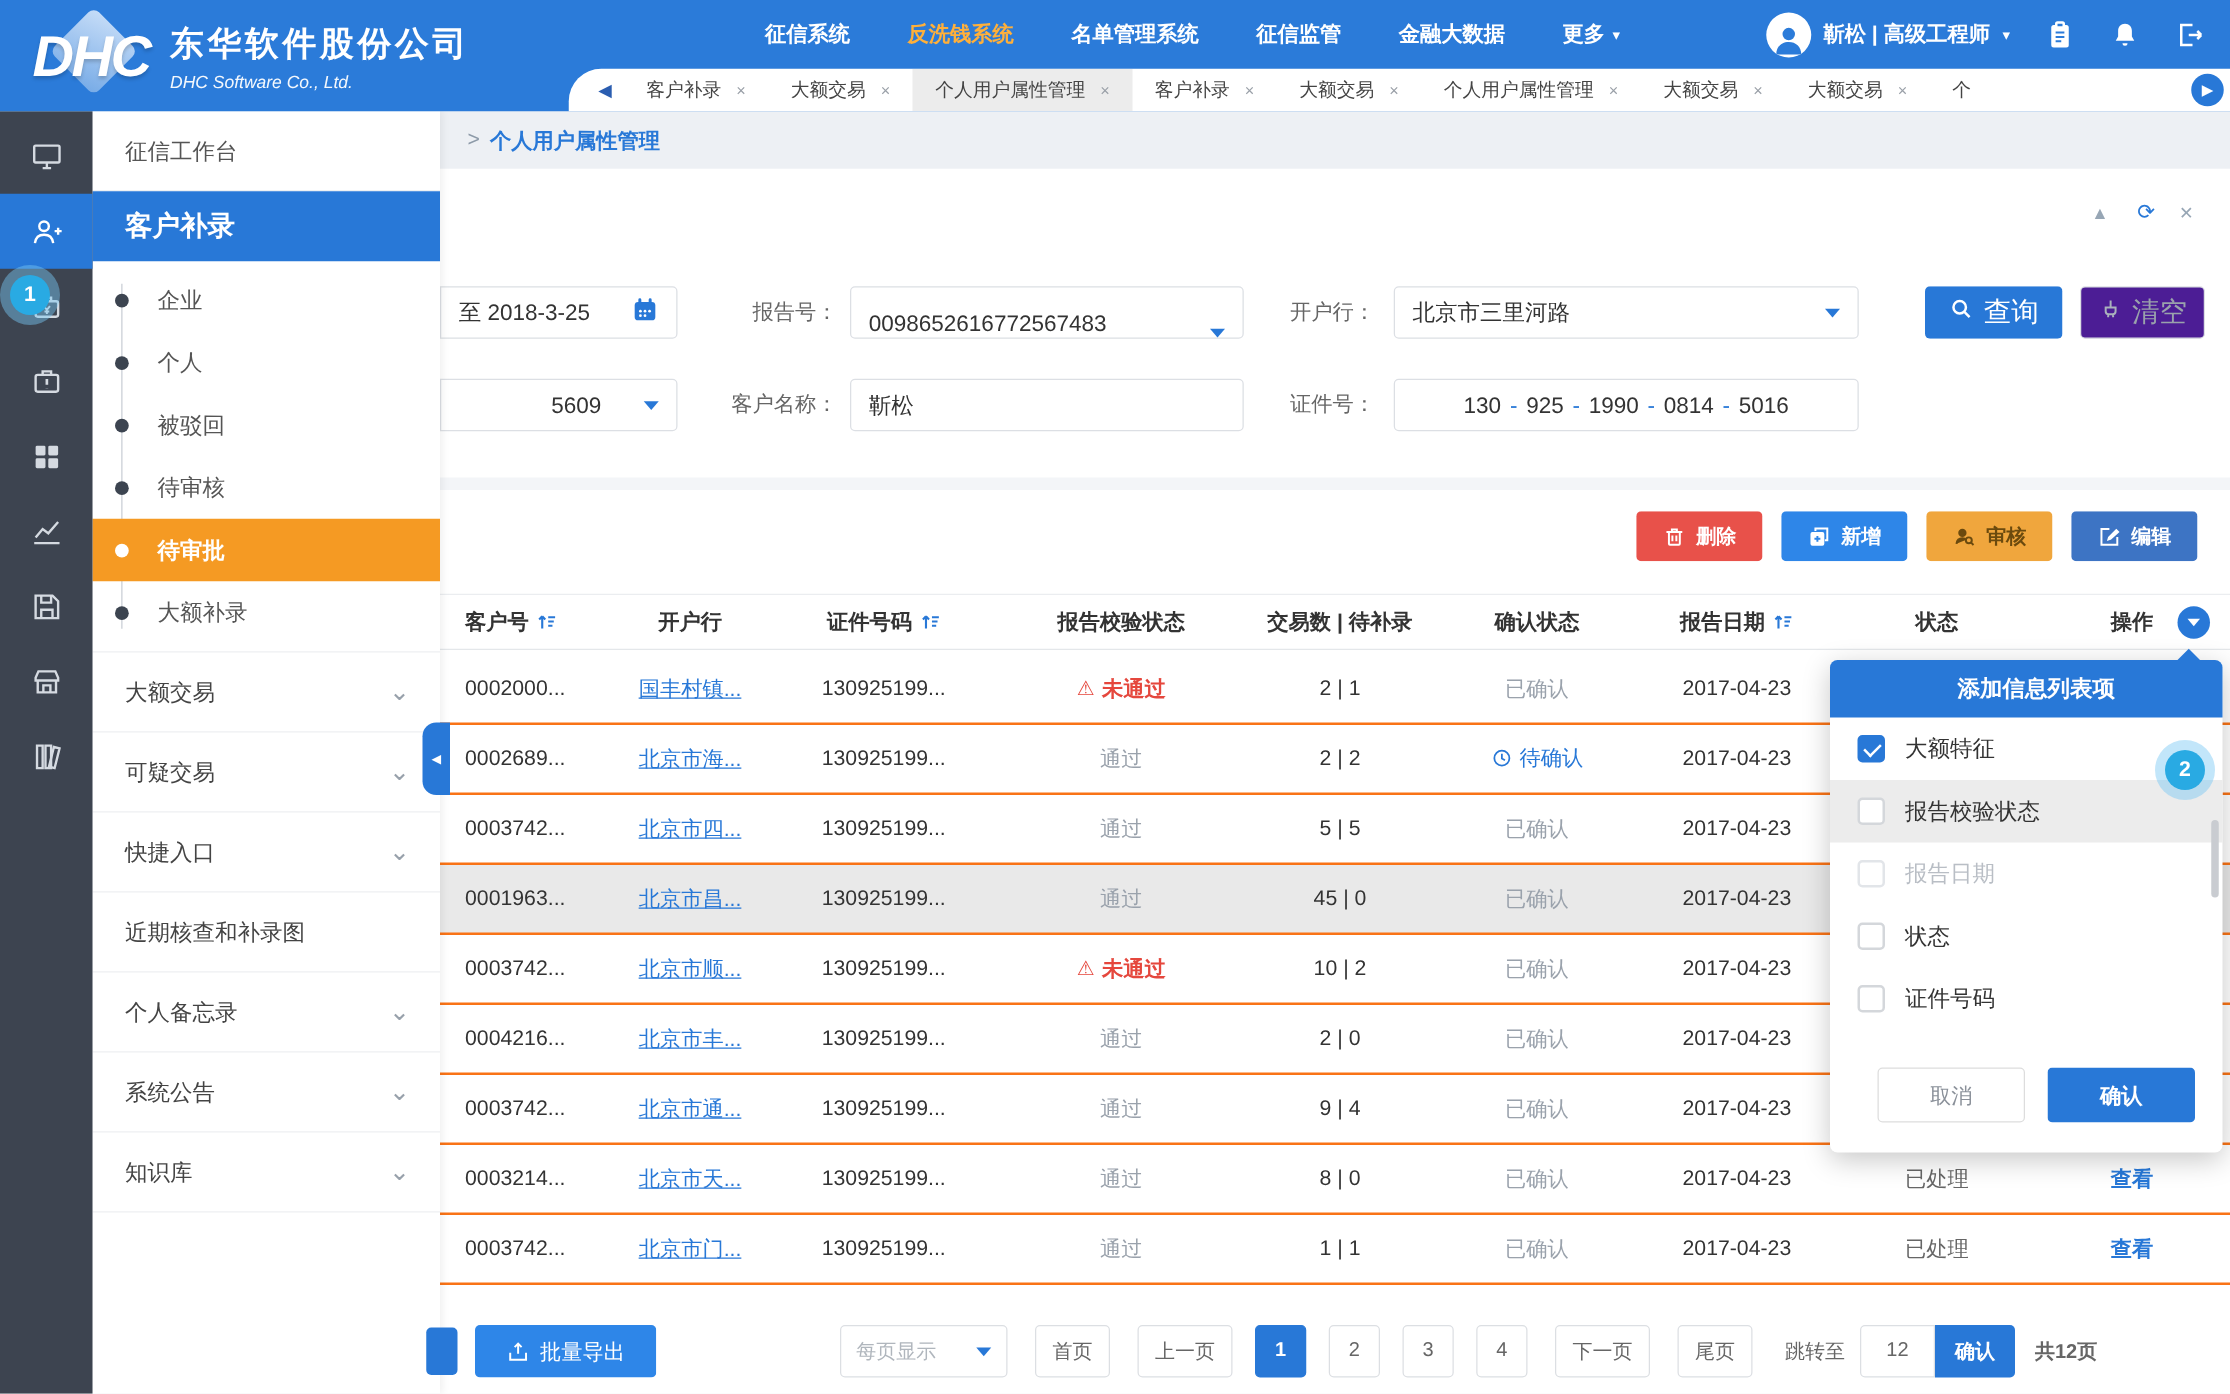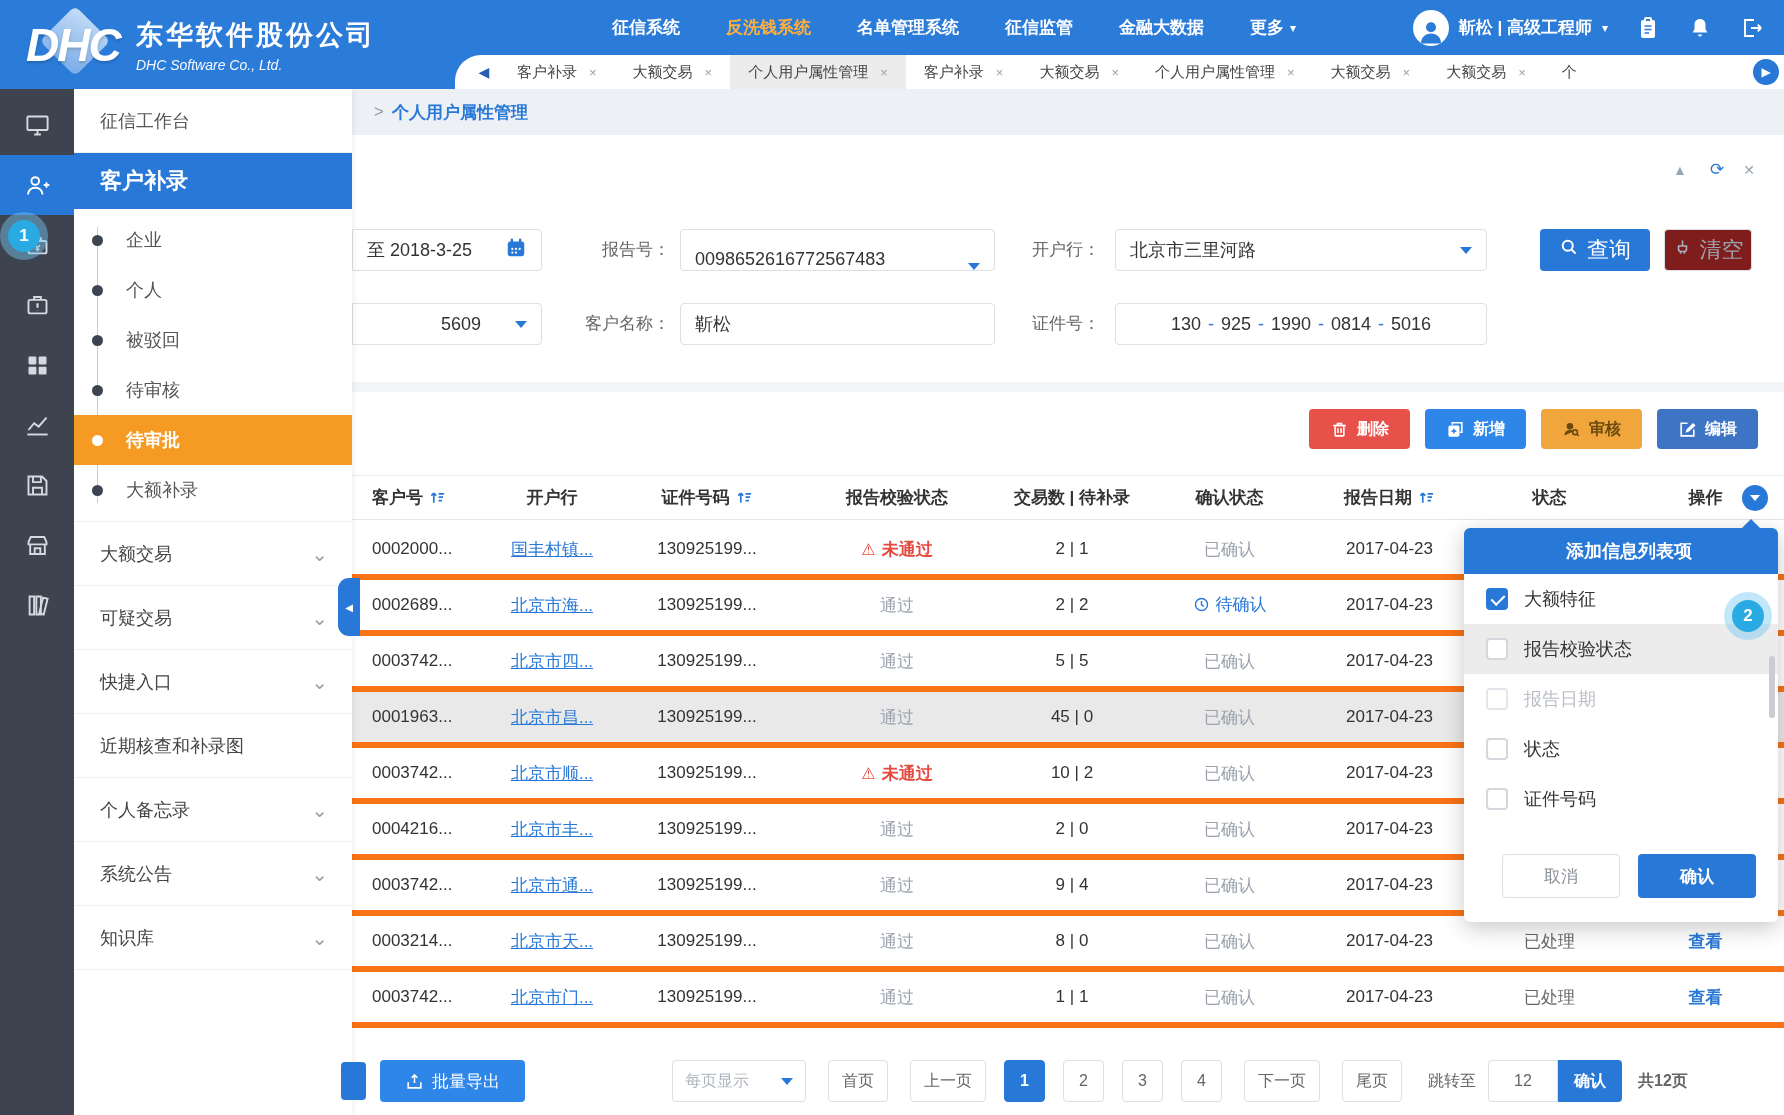--- a/index.html
+++ b/index.html
@@ -82,36 +82,36 @@
   .fld-label { position:absolute; height:42px; line-height:42px; font-size:17px; color:#666; text-align:right; }
   .fld { position:absolute; height:42px; background:#fff; border:1px solid #dcdfe4; border-radius:4px;
          display:flex; align-items:center; font-size:18px; color:#333; padding:0 14px; cursor:pointer; }
   .fld .grow { flex:1; }
   .caret { width:0; height:0; border-left:6px solid transparent; border-right:6px solid transparent;
            border-top:7px solid #2878d7; }
   .dash { color:#2878d7; padding:0 7px; }
   .btn { display:flex; align-items:center; justify-content:center; gap:8px; border-radius:4px;
          font-size:22px; cursor:pointer; border:1px solid transparent; }
   .btn-search { position:absolute; left:1188px; top:94px; width:110px; height:42px; background:#2878d7; color:#fff; }
-  .btn-clear  { position:absolute; left:1312px; top:94px; width:88px; height:42px; background:#7f1d1d;
+  .btn-clear  { position:absolute; left:1312px; top:94px; width:100px; height:42px; background:#4c1d95;
                 border-color:#dcdfe4; color:#9aa2ac; }
   .gap-band { position:absolute; left:0; right:0; top:247px; height:10px; background:#f3f5f8; }
 
   
   .toolbar { position:absolute; top:274px; right:26px; display:flex; gap:15px; }
   .tb-btn { width:101px; height:40px; color:#fff; font-size:16px; font-weight:bold; }
   .tb-del { background:#e8514a; } .tb-add { background:#2e86e8; }
   .tb-audit { background:#f0a63d; color:#6b4a0e; } .tb-edit { background:#3d74c4; }
   .tb-btn svg { width:19px; height:19px; }
 
   
   .thead { position:absolute; left:0; right:0; top:340px; height:45px; display:flex; align-items:center;
            border-top:1px solid #ebedf0; border-bottom:1px solid #e4e7ea; font-size:17px; color:#333; font-weight:bold; }
   .rows  { position:absolute; left:0; right:0; top:389px; }
-  .trow  { display:flex; align-items:center; height:56px; border-bottom:6px solid #f97316; font-size:17px; }
+  .trow  { display:flex; align-items:center; height:56px; border-bottom:2px solid #f97316; font-size:17px; }
   .trow.selected { background:#e9e9e9; }
   .c1{width:140px; padding-left:20px;} .c2{width:120px; text-align:center;} .c3{width:190px; text-align:center;}
   .c4{width:190px; text-align:center;} .c5{width:160px; text-align:center;} .c6{width:155px; text-align:center;}
   .c7{width:165px; text-align:center;} .c8{width:155px; text-align:center;} .c9{flex:1; text-align:center; position:relative;}
   .hcell { display:flex; align-items:center; gap:6px; }
   .c2.hcell,.c3.hcell,.c4.hcell,.c5.hcell,.c6.hcell,.c7.hcell,.c8.hcell { justify-content:center; }
   .sort-ic svg { width:17px; height:17px; display:block; }
   .col-dd { position:absolute; right:16px; top:50%; transform:translateY(-50%); width:26px; height:26px;
             border-radius:50%; background:#2878d7; display:flex; align-items:center; justify-content:center; cursor:pointer; }
   .col-dd .caret { border-top-color:#fff; border-left-width:5px; border-right-width:5px; border-top-width:6px; }
@@ -133,21 +133,21 @@
   .btn-export svg { width:19px; height:19px; }
   .pg-select { margin-left:147px; width:134px; height:42px; border:1px solid #dcdfe3; border-radius:4px;
                display:flex; align-items:center; padding:0 12px; font-size:16px; color:#b0b6bd; cursor:pointer; }
   .pg-select .grow{flex:1;}
   .pg-btn { margin-left:22px; height:42px; padding:0 13px; border:1px solid #dcdfe3; border-radius:4px;
             background:#fff; font-size:16px; color:#666; display:flex; align-items:center; justify-content:center; cursor:pointer; }
   .pg-num { margin-left:18px; width:41px; padding:0; }
   .pg-num.active { background:#2878d7; color:#fff; border-color:#2878d7; font-weight:bold; }
   .pg-pages { display:flex; }
   .jump-label { margin-left:26px; font-size:16px; color:#666; }
-  .jump-input { margin-left:12px; width:70px; height:42px; border:1px solid #dcdfe3; border-radius:4px 0 0 4px;
+  .jump-input { margin-left:12px; width:60px; height:42px; border:1px solid #dcdfe3; border-radius:4px 0 0 4px;
                 display:flex; align-items:center; justify-content:center; font-size:16px; color:#666; }
   .jump-ok { width:64px; height:42px; background:#2878d7; color:#fff; border-radius:0 4px 4px 0;
              display:flex; align-items:center; justify-content:center; font-size:16px; font-weight:bold; cursor:pointer; }
   .total-pages { margin-left:16px; font-size:16px; color:#666; font-weight:bold; }
   .export-stub { position:absolute; left:341px; top:1062px; width:25px; height:38px; background:#2878d7;
                  border-radius:4px; z-index:26; cursor:pointer; }
 
   
   .handle { position:absolute; left:338px; top:578px; width:22px; height:58px; background:#2878d7; z-index:26;
             border-radius:11px 0 0 11px; color:#fff; font-size:10px; display:flex; align-items:center; justify-content:center; cursor:pointer; }

